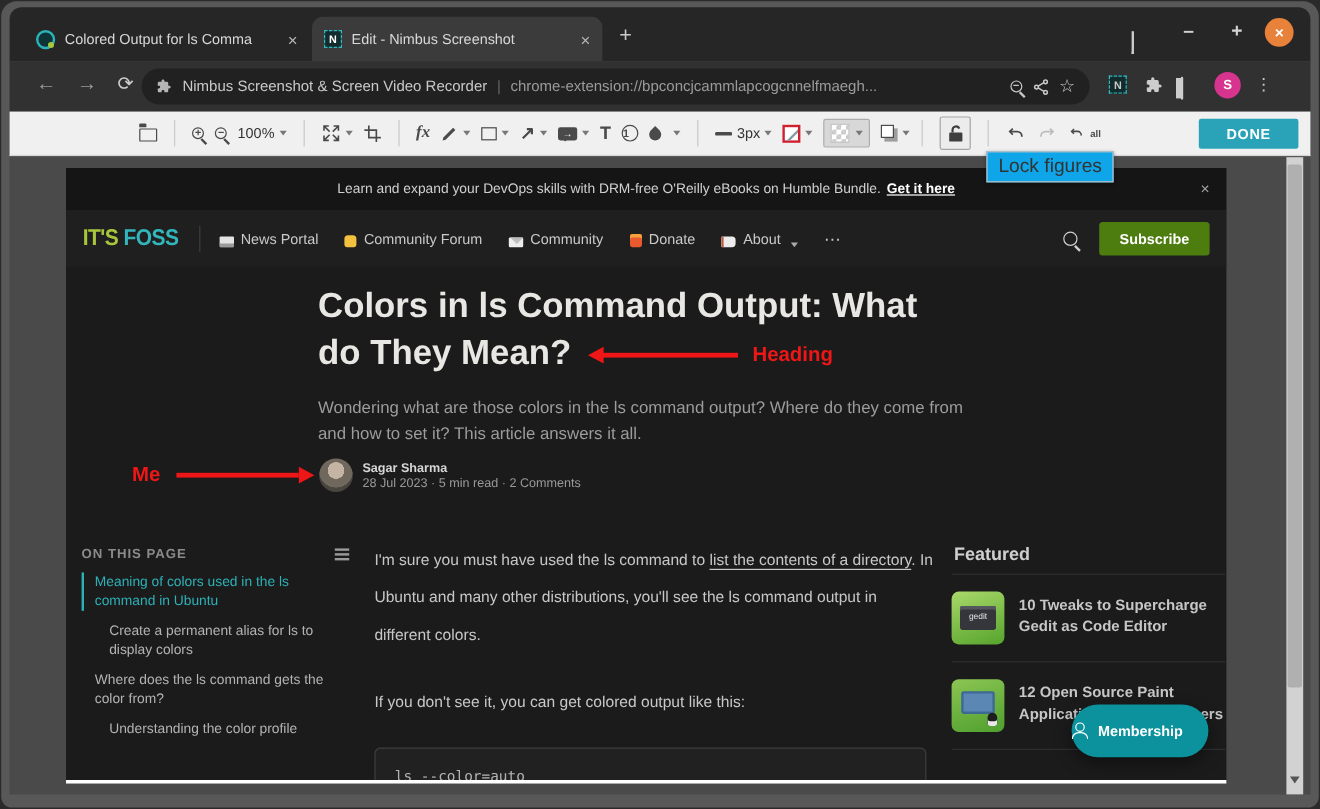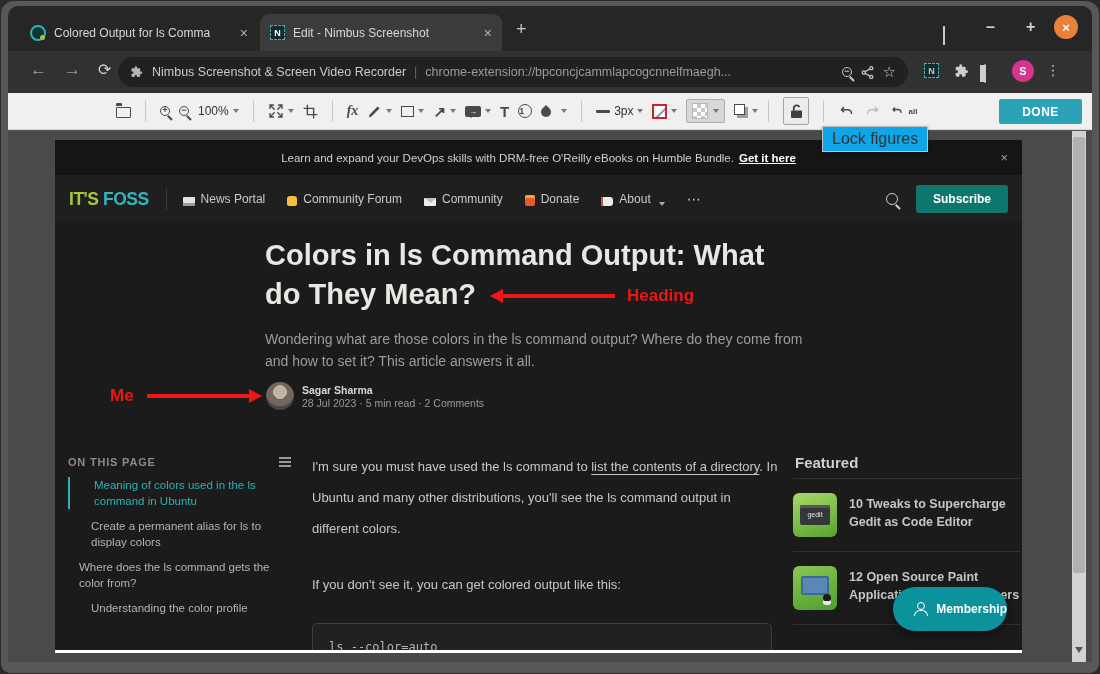--- a/index.html
+++ b/index.html
@@ -95,61 +95,61 @@
   .nitem{display:flex;align-items:flex-end;gap:6px;}
   .ic-news{width:12px;height:9px;background:#e3e3e3;border-radius:1px;box-shadow:inset 0 -3px 0 #9a9a9a;}
   .ic-hand{width:10px;height:10px;background:#f3c13f;border-radius:3px 3px 2px 2px;}
   .ic-mail{width:12px;height:8px;background:#ededed;border-radius:1px;position:relative;overflow:hidden;}
   .ic-mail::after{content:"";position:absolute;top:-5px;left:1px;width:10px;height:8px;background:#bfbfbf;transform:rotate(45deg);}
   .ic-gift{width:10px;height:11px;background:#e85a2d;border-radius:2px;box-shadow:inset 0 3px 0 #f6a13c;}
   .ic-book{width:12px;height:9px;background:#ececec;border-radius:1px 3px 3px 1px;box-shadow:inset 2px 0 0 #b65c3f;}
   .ndd{width:0;height:0;border-left:3px solid transparent;border-right:3px solid transparent;border-top:4px solid #aaa;margin-left:2px;}
   .nmore{font-size:14px;color:#c9c9c9;}
   .srch{color:#cfcfcf;margin-left:auto;margin-right:18px;}
-  .subscribe{background:#0f766e;color:#fff;font-size:12px;font-weight:600;border:none;border-radius:3px;padding:7px 17px;
+  .subscribe{background:#4d7c0f;color:#fff;font-size:12px;font-weight:600;border:none;border-radius:3px;padding:7px 17px;
              font-family:"Liberation Sans",sans-serif;}
   .h1{position:absolute;left:210px;top:96px;color:#e9e7e3;font-size:29px;font-weight:700;line-height:39px;}
   .subt{position:absolute;left:210px;top:188px;color:#9c9c9c;font-size:14px;line-height:22px;}
   .ava{position:absolute;left:211px;top:242px;width:28px;height:28px;border-radius:50%;
        background:radial-gradient(circle at 50% 36%,#c3b4a4 0 30%,#70675d 31% 62%,#494540 63%);}
   .aname{position:absolute;left:247px;top:244px;color:#d6d6d6;font-size:10.5px;font-weight:700;}
   .ameta{position:absolute;left:247px;top:257px;color:#999;font-size:10.5px;}
   
   .ann{color:#ee1616;font-weight:700;font-size:17px;position:absolute;z-index:20;}
   .aline{position:absolute;height:3.5px;background:#ee1616;z-index:20;}
   .ahead-l{position:absolute;width:0;height:0;border:7px solid transparent;border-right:13px solid #ee1616;border-left:none;z-index:20;}
   .ahead-r{position:absolute;width:0;height:0;border:7px solid transparent;border-left:13px solid #ee1616;border-right:none;z-index:20;}
   
   .toc-title{position:absolute;left:13px;top:316px;color:#8b8b8b;font-size:11px;font-weight:700;letter-spacing:.8px;}
   .hamb{position:absolute;left:224px;top:317px;display:flex;flex-direction:column;gap:2.5px;}
   .hamb i{width:12px;height:1.6px;background:#9a9a9a;}
   .toc{position:absolute;left:13px;top:337px;width:216px;font-size:11.5px;line-height:16px;color:#b3b3b3;}
   .toc .item{padding-left:11px;margin-bottom:9px;}
-  .toc .item.on{color:#2cb1b7;border-left:2px solid #2cb1b7;padding-left:24px;}
+  .toc .item.on{color:#2cb1b7;border-left:2px solid #2cb1b7;padding-left:9px;}
   .toc .item.ind{padding-left:23px;}
   
   .mcol{position:absolute;left:257px;top:311px;width:472px;color:#c7c7c7;font-size:13px;line-height:31px;}
   .mcol .lnk{text-decoration:underline;text-underline-offset:3px;}
   .p2{margin-top:25px;}
   .codebox{margin-top:23px;width:460px;height:48px;border:1px solid #3e3e3e;border-radius:5px;background:#212121;
            font-family:"DejaVu Sans Mono",monospace;font-size:12px;color:#b4b4b4;line-height:46px;padding-left:16px;}
   
   .feat-title{position:absolute;left:740px;top:314px;color:#cfcfcf;font-size:15px;font-weight:700;}
   .featbox{position:absolute;left:738px;top:338px;width:228px;border-top:1px solid #2f2f2f;}
   .fcard{display:flex;gap:12px;padding:14px 0;border-bottom:1px solid #2f2f2f;}
   .fthumb{flex:none;width:44px;height:44px;border-radius:6px;position:relative;overflow:hidden;}
   .fthumb.g1{background:linear-gradient(160deg,#a9d869,#56a42c);}
   .fthumb.g2{background:linear-gradient(160deg,#8cc653,#4f9f2e);}
   .ged{position:absolute;left:7px;top:12px;width:30px;height:20px;background:#34363b;border-radius:2px;color:#e2e2e2;
        font-size:7px;line-height:20px;text-align:center;box-shadow:inset 0 3px 0 #54575e;}
   .mon{position:absolute;left:8px;top:10px;width:28px;height:19px;background:#5b87b5;border:2px solid #3d6a94;border-radius:2px;}
   .peng{position:absolute;right:6px;bottom:5px;width:8px;height:11px;background:#1d1d1d;border-radius:4px 4px 2px 2px;box-shadow:inset 0 -4px 0 #e8e8e8;}
   .ftitle{color:#c6c6c6;font-size:12.5px;line-height:18px;font-weight:600;padding-top:2px;}
   .mship{position:absolute;left:838px;top:447px;width:114px;height:44px;border-radius:22px;background:#0b929c;
-         display:flex;align-items:center;justify-content:flex-end;gap:8px;color:#fff;font-size:12px;font-weight:600;
+         display:flex;align-items:center;justify-content:flex-start;gap:8px;color:#fff;font-size:12px;font-weight:600;
          box-shadow:0 5px 14px rgba(0,0,0,.4);z-index:10;}
   .person{position:relative;width:14px;height:14px;}
   .person::before{content:"";position:absolute;top:0;left:50%;transform:translateX(-50%);width:6px;height:6px;border:1.7px solid #fff;border-radius:50%;}
   .person::after{content:"";position:absolute;bottom:0;left:50%;transform:translateX(-50%);width:12px;height:5px;
                  border:1.7px solid #fff;border-bottom:none;border-radius:7px 7px 0 0;}
 </style>
 </head>
 <body>
 
 <div class="win">

